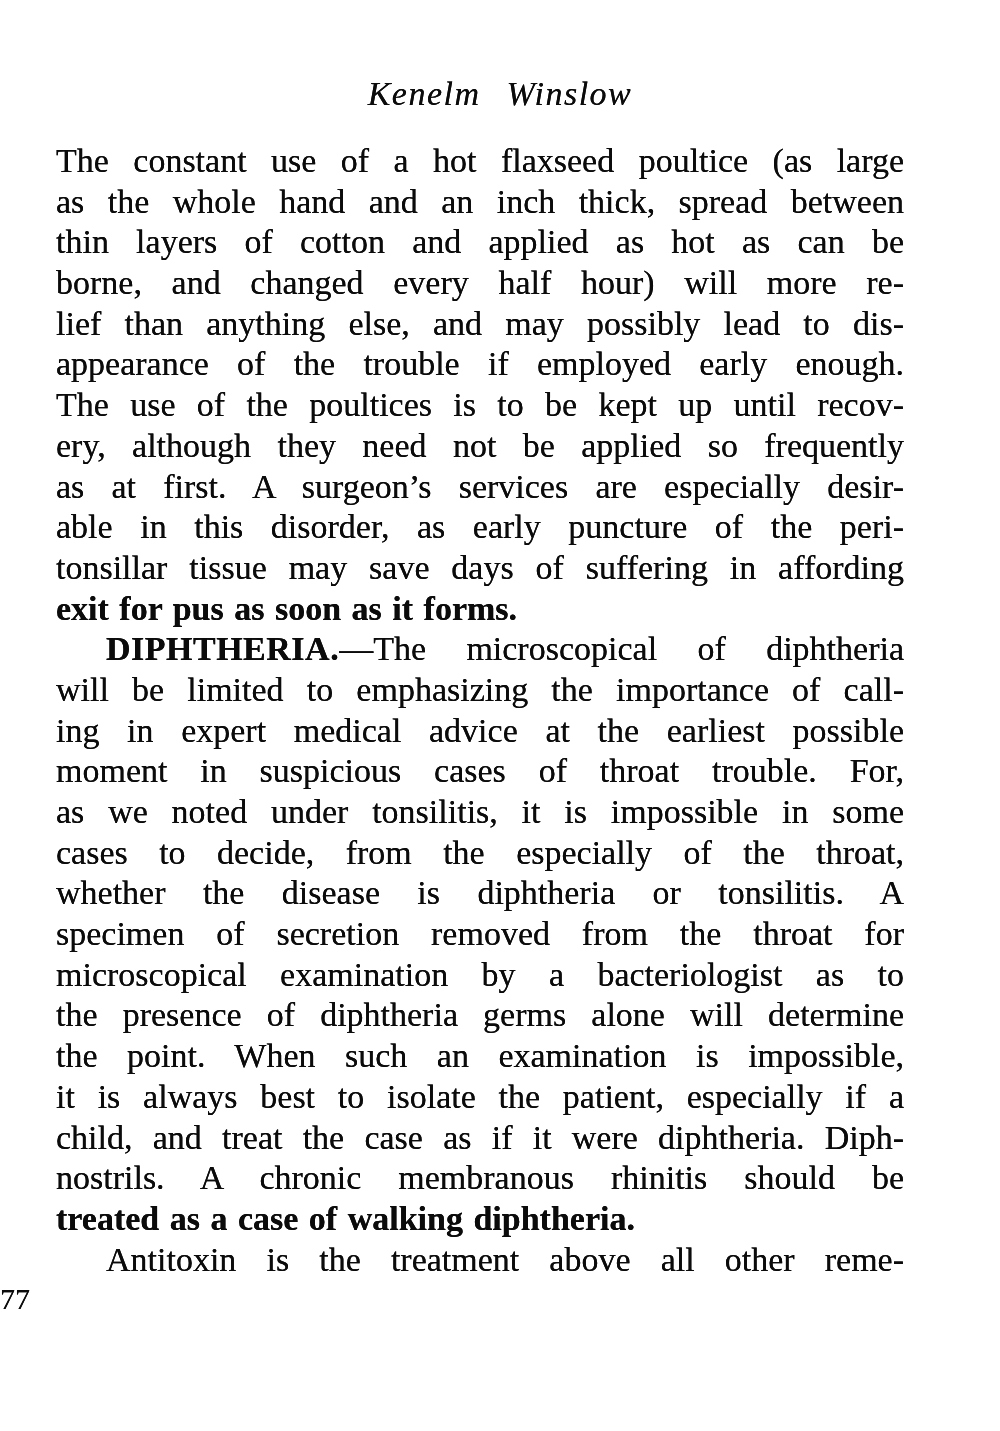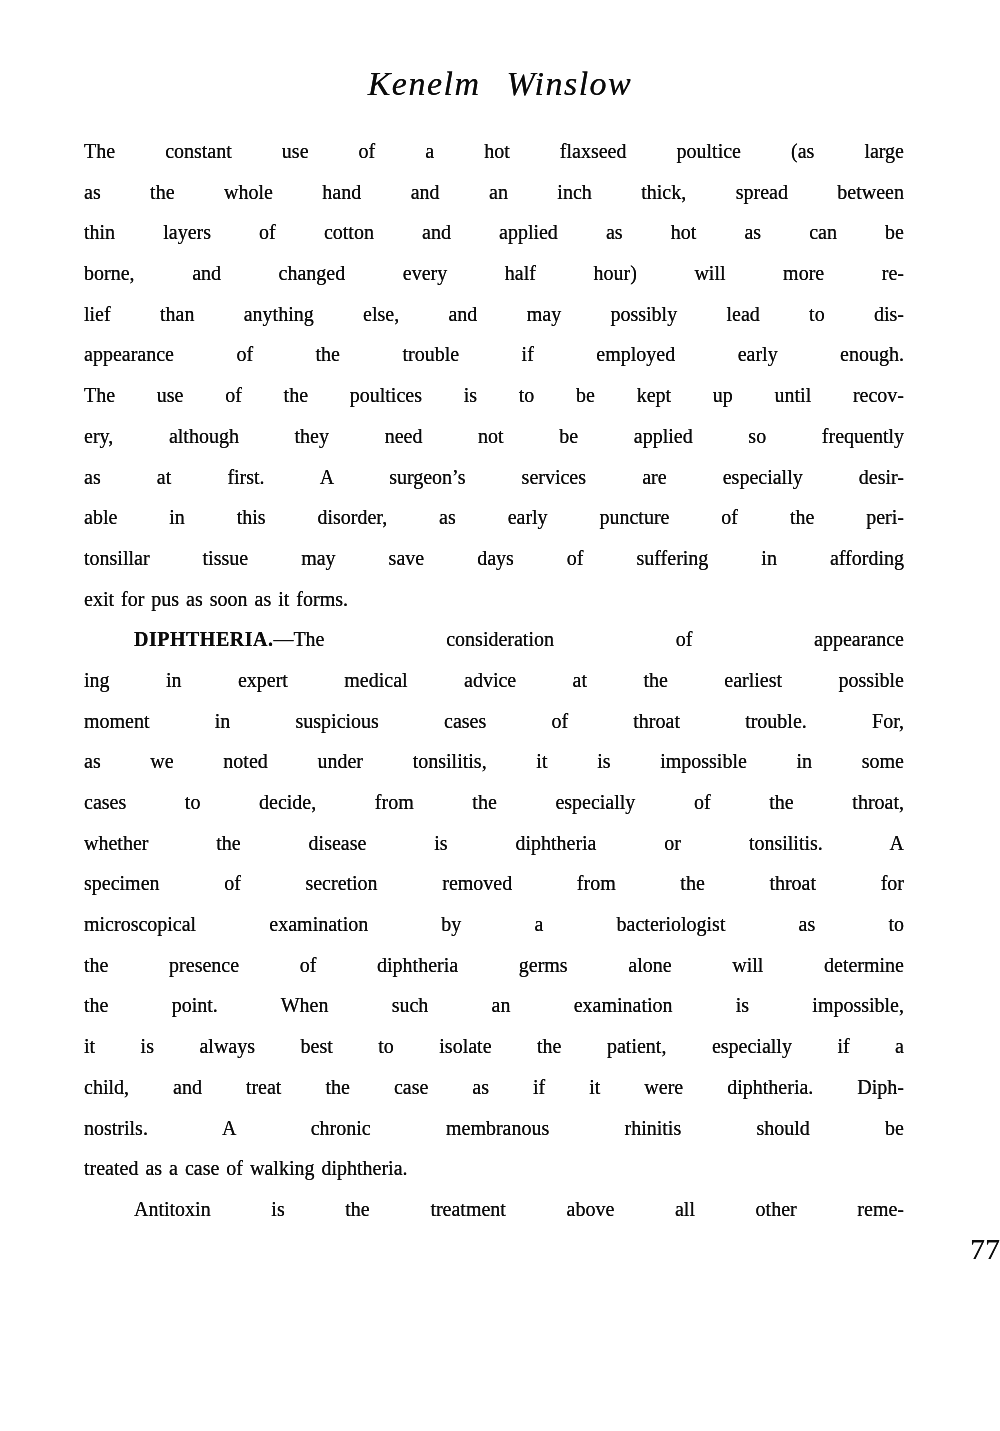--- a/index.html
+++ b/index.html
@@ -10,57 +10,58 @@
   .page {
     position: relative;
     width: 1000px;
     height: 1431px;
     background: #ffffff;
     color: #0b0b0b;
     font-family: "Liberation Serif", "DejaVu Serif", serif;
     overflow: hidden;
   }
   .running-head {
-    margin: 0;
+    margin: 10px;
     padding-top: 67px;
     text-align: center;
     font-style: italic;
     font-weight: normal;
     font-size: 34px;
     line-height: 1;
     letter-spacing: 1.5px;
     word-spacing: 16px;
     text-shadow: 0 0 0.6px currentColor;
   }
   .textblock {
-    margin: 30px 96px 0 84px;
-    font-size: 20px;
+    margin: 30px 96px 0 56px;
+    font-size: 34px;
     line-height: 40.7px;
     text-shadow: 0 0 0.55px currentColor;
     word-spacing: 2px;
   }
   .line {
     height: 40.7px;
     text-align: justify;
     text-align-last: justify;
     white-space: nowrap0; 
   }
   .line.pend {
     text-align-last: left;
+    font-weight: bold;
   }
   .line.indent {
     text-indent: 50px;
   }
   .bold {
     font-weight: bold;
     letter-spacing: 0.5px;
   }
   .pagenum {
     margin-top: 4px;
-    text-align: right;
+    text-align: left;
     font-size: 30px;
     line-height: 1;
     text-shadow: 0 0 0.55px currentColor;
   }
 </style>
 </head>
 <body>
 
 <div class="page">
 
@@ -74,23 +75,24 @@
     <div class="line">lief than anything else, and may possibly lead to dis-</div>
     <div class="line">appearance of the trouble if employed early enough.</div>
     <div class="line">The use of the poultices is to be kept up until recov-</div>
     <div class="line">ery, although they need not be applied so frequently</div>
     <div class="line">as at first. A surgeon’s services are especially desir-</div>
     <div class="line">able in this disorder, as early puncture of the peri-</div>
     <div class="line">tonsillar tissue may save days of suffering in affording</div>
     <div class="line pend">exit for pus as soon as it forms.</div>
 
     <div class="line indent">
-      <span class="bold">DIPHTHERIA.</span><span>—The consideration of appearance</span>
+      <span class="bold">DIPHTHERIA.</span><span>—The microscopical of diphtheria</span>
     </div>
 
+    <div class="line">will be limited to emphasizing the importance of call-</div>
     <div class="line">ing in expert medical advice at the earliest possible</div>
     <div class="line">moment in suspicious cases of throat trouble. For,</div>
     <div class="line">as we noted under tonsilitis, it is impossible in some</div>
     <div class="line">cases to decide, from the especially of the throat,</div>
     <div class="line">whether the disease is diphtheria or tonsilitis. A</div>
     <div class="line">specimen of secretion removed from the throat for</div>
     <div class="line">microscopical examination by a bacteriologist as to</div>
     <div class="line">the presence of diphtheria germs alone will determine</div>
     <div class="line">the point. When such an examination is impossible,</div>
     <div class="line">it is always best to isolate the patient, especially if a</div>

